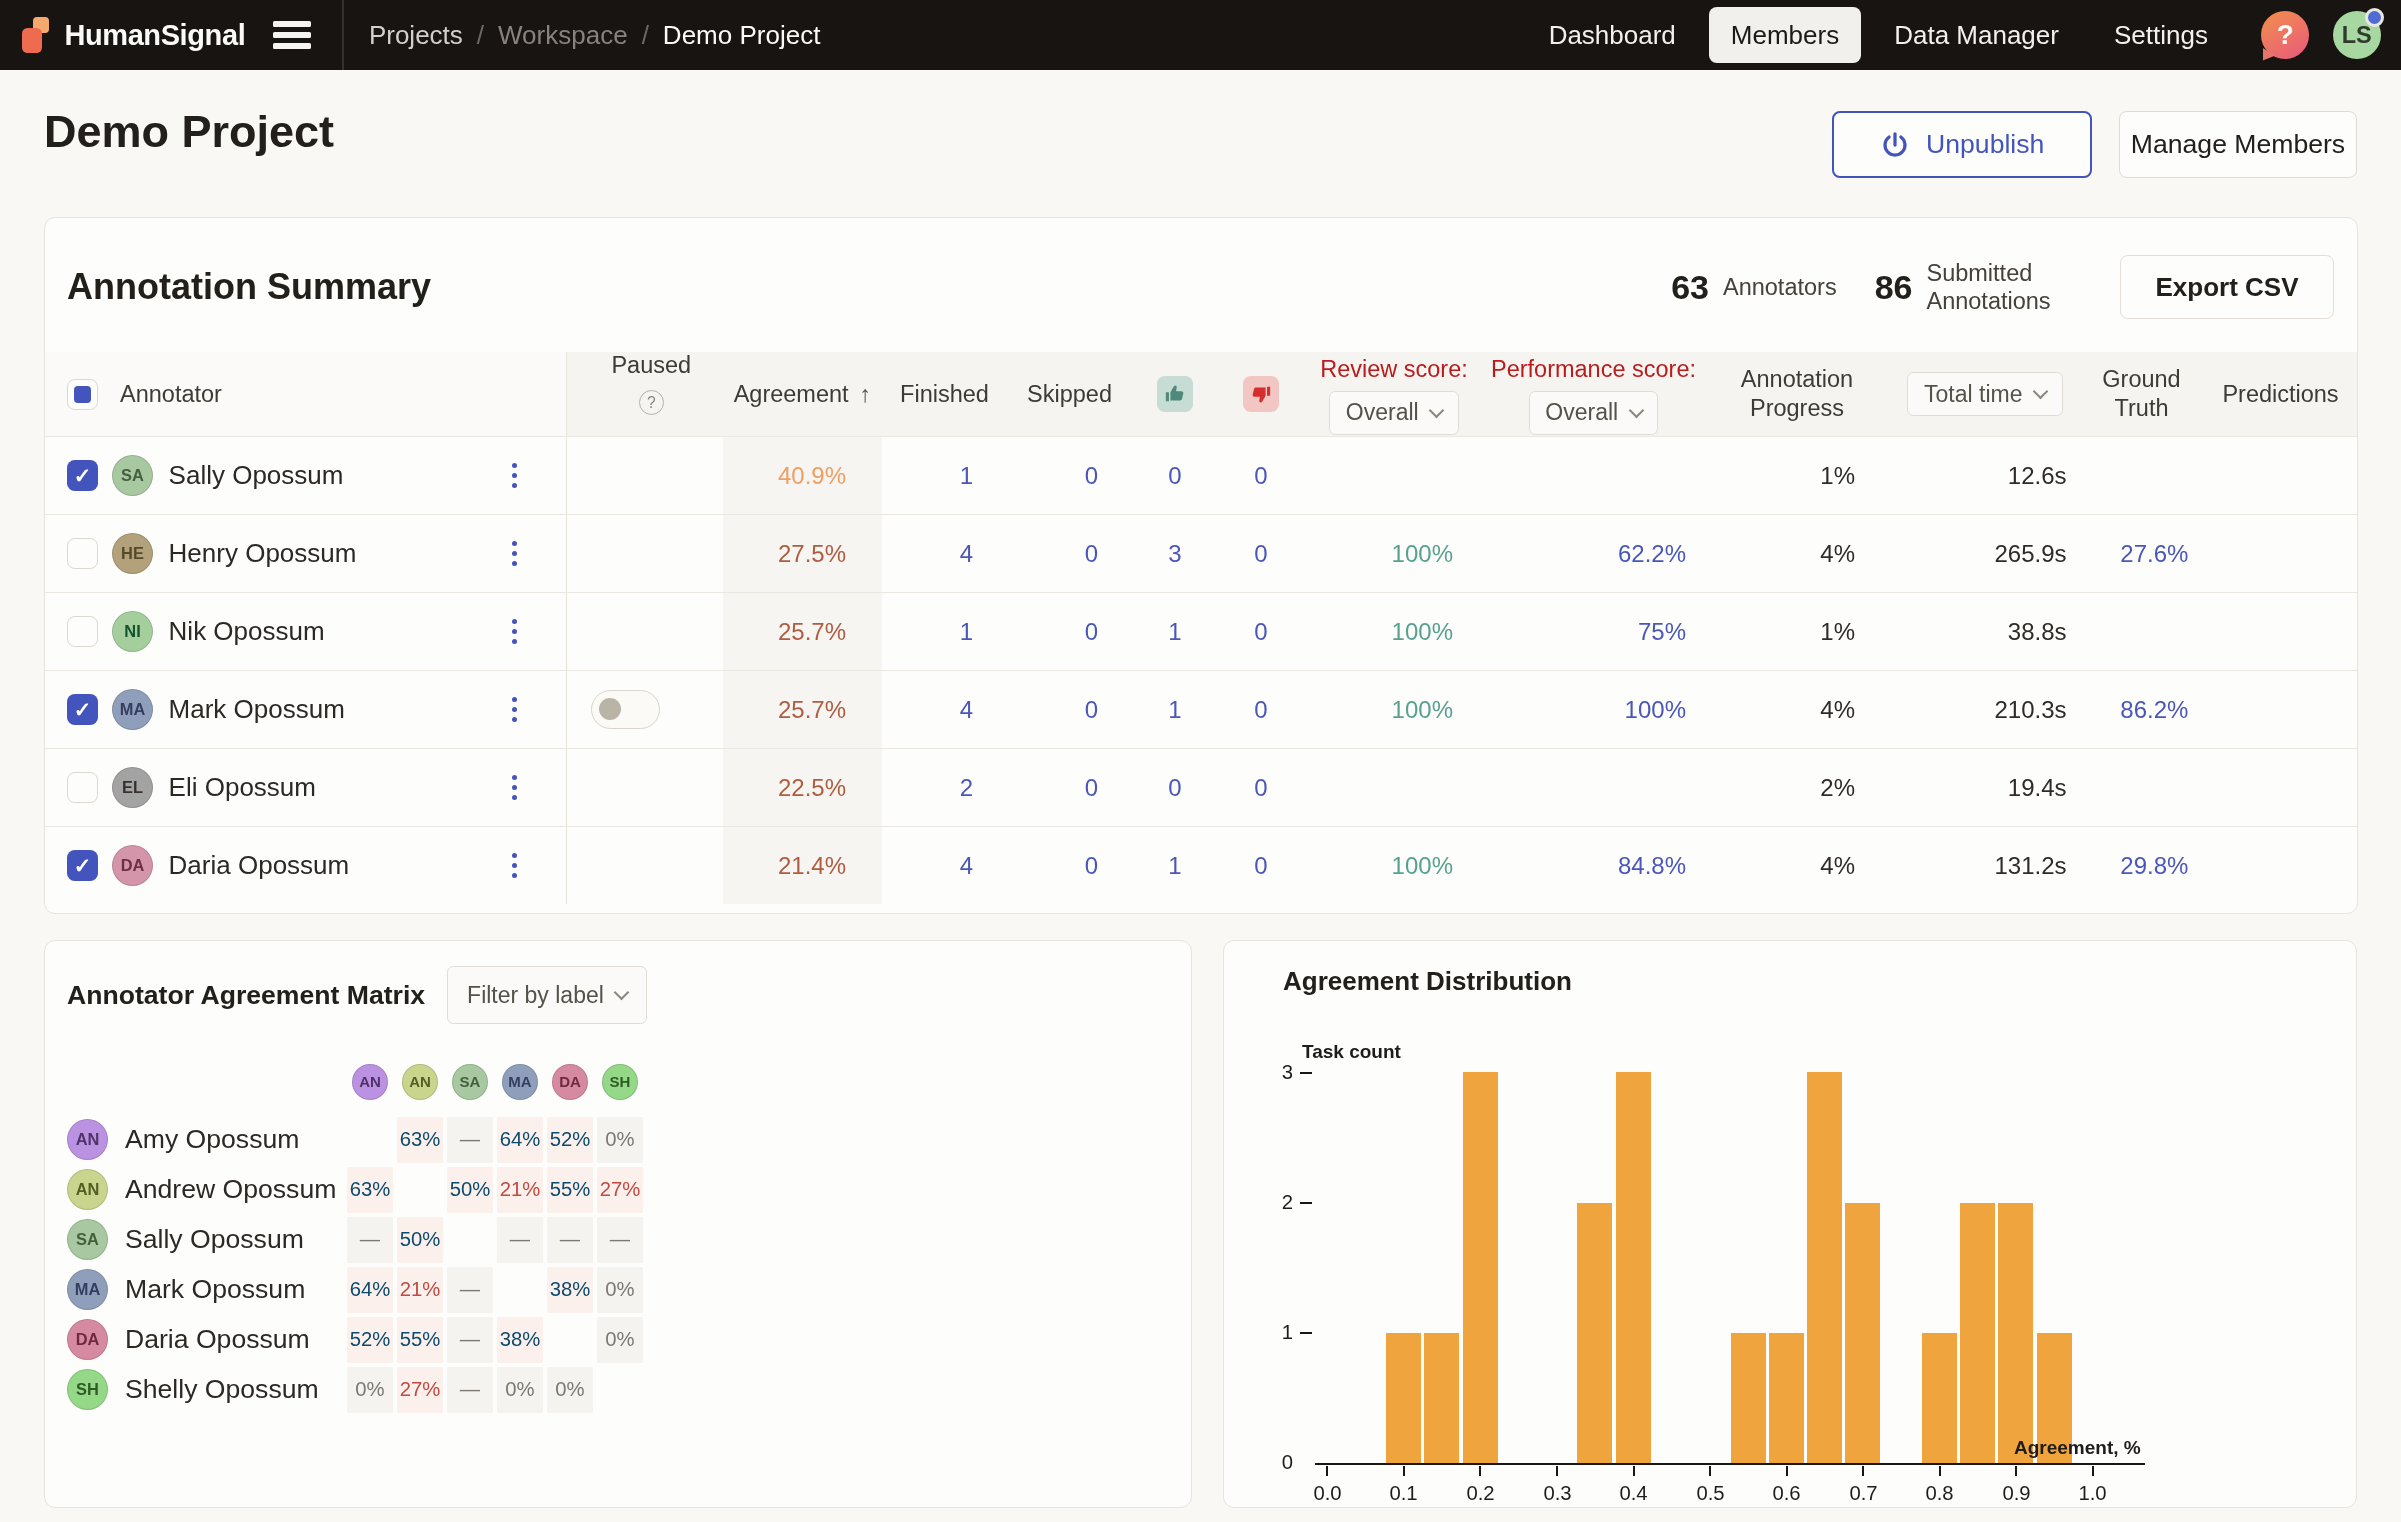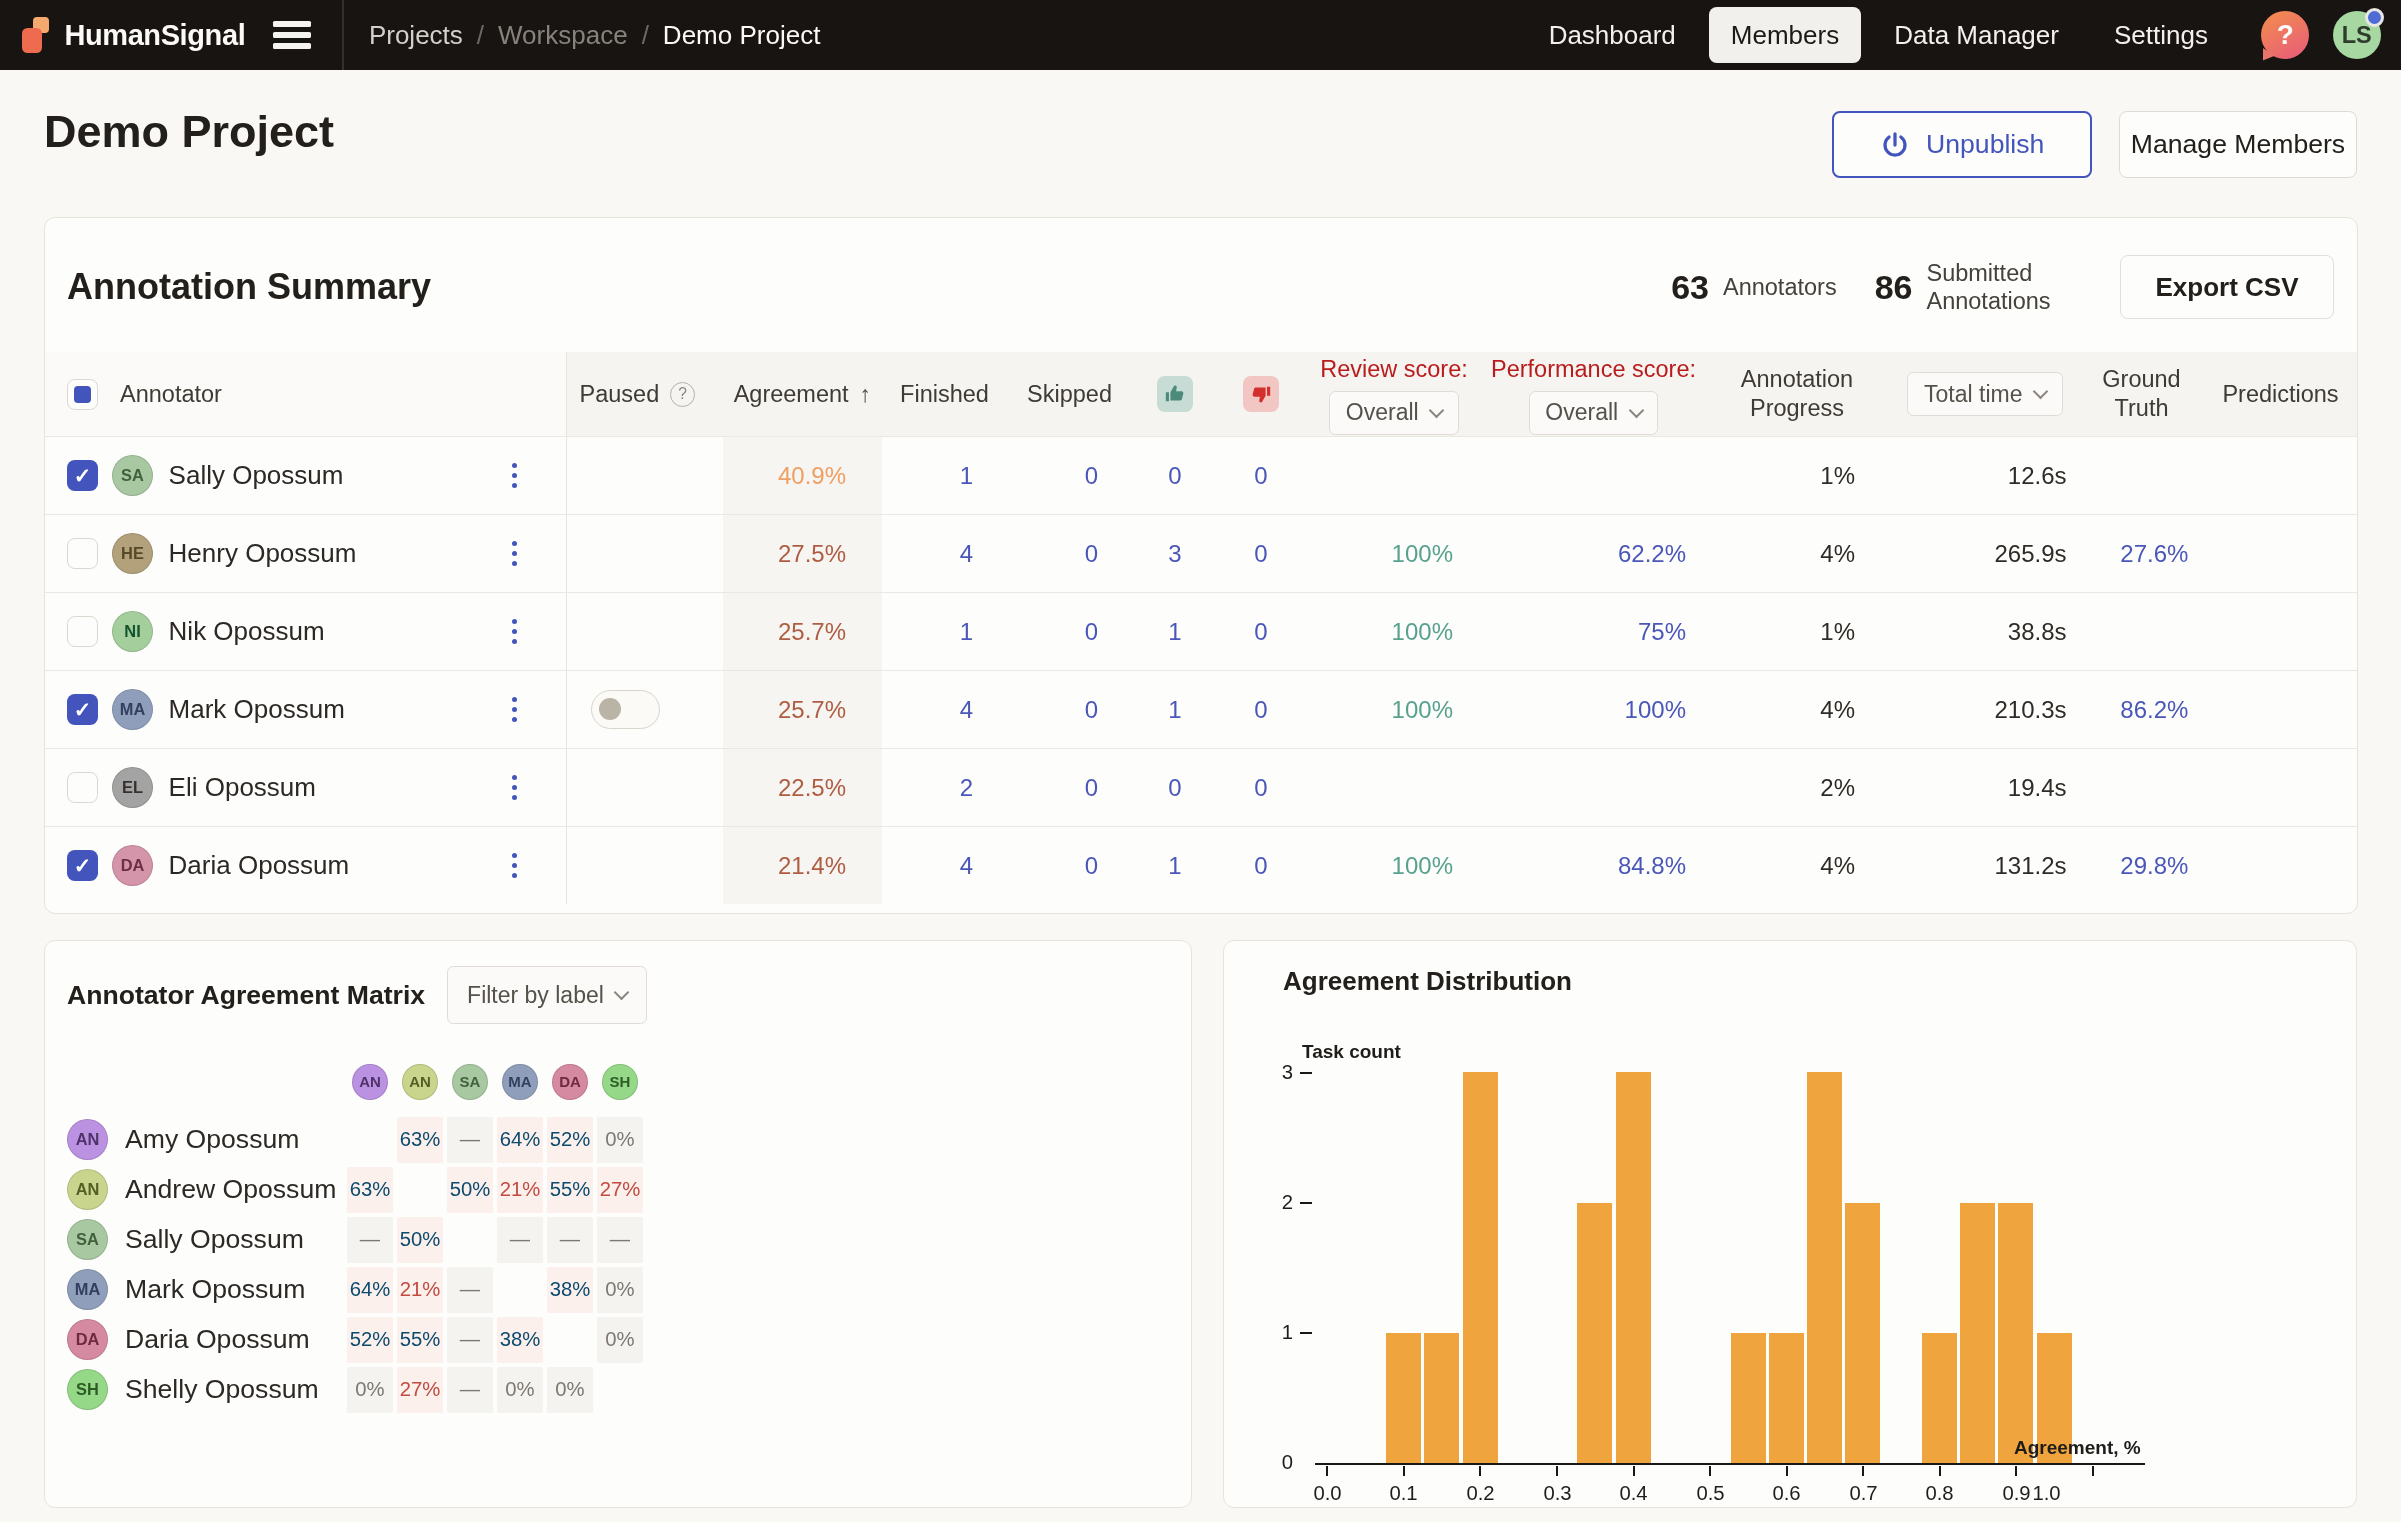--- a/index.html
+++ b/index.html
@@ -67,21 +67,21 @@
 
   
   .tbl { width:100%; }
   .t-row, .t-head { display:grid;
      grid-template-columns:522px 156px 159px 125px 125px 86px 86px 180px 219px 188px 188px 125px 153px; }
   .t-head { height:84px; }
   .t-head > div { background:#f6f4f0; display:flex; align-items:center; justify-content:center;
                   font-size:23.5px; color:#3e3a34; }
   .t-head .h-annotator { background:#fbfaf8; justify-content:flex-start; padding-left:22px; gap:22px;
                   border-right:1.6px solid #e7e3dd; }
-  .t-head .h-paused { justify-content:flex-start; padding-left:12.5px; gap:11px; }
+  .t-head .h-paused { justify-content:flex-start; padding-left:12.5px; gap:11px;flex-direction:column; }
   .t-row { height:78px; border-top:1.6px solid #ebe8e2; }
   .t-row > div { display:flex; align-items:center; font-size:24px; }
   .c-annotator { padding-left:22px; gap:14px; border-right:1.6px solid #e7e3dd; }
   .c-annotator .name { font-size:26px; color:#2c2925; margin-left:1.6px; }
   .c-agree   { background:#f7f5f1; justify-content:flex-end; padding-right:36px; }
   .t-head .h-agree { gap:11px; }
   .c-right40 { justify-content:flex-end; padding-right:34px; }
   .c-center  { justify-content:center; }
   .c-review  { justify-content:flex-end; padding-right:31px; color:#58a18f; }
   .c-perf    { justify-content:flex-end; padding-right:17px; color:#4a57b8; }
@@ -632,17 +632,17 @@
       <div class="ch-xlab" style="left: 455px; top: 541px;">0.5</div>
       <div class="ch-xtick" style="left: 562px; top: 525px;"></div>
       <div class="ch-xlab" style="left: 531px; top: 541px;">0.6</div>
       <div class="ch-xtick" style="left: 638px; top: 525px;"></div>
       <div class="ch-xlab" style="left: 608px; top: 541px;">0.7</div>
       <div class="ch-xtick" style="left: 715px; top: 525px;"></div>
       <div class="ch-xlab" style="left: 684px; top: 541px;">0.8</div>
       <div class="ch-xtick" style="left: 791px; top: 525px;"></div>
       <div class="ch-xlab" style="left: 761px; top: 541px;">0.9</div>
       <div class="ch-xtick" style="left: 868px; top: 525px;"></div>
-      <div class="ch-xlab" style="left: 791px; top: 541px;">1.0</div>
+      <div class="ch-xlab" style="left: 837px; top: 541px;">1.0</div>
       <div class="ch-axis-title" style="left: 790px; top: 496px;">Agreement, %</div>
     </div>
 </section>
 
 
 </body></html>

